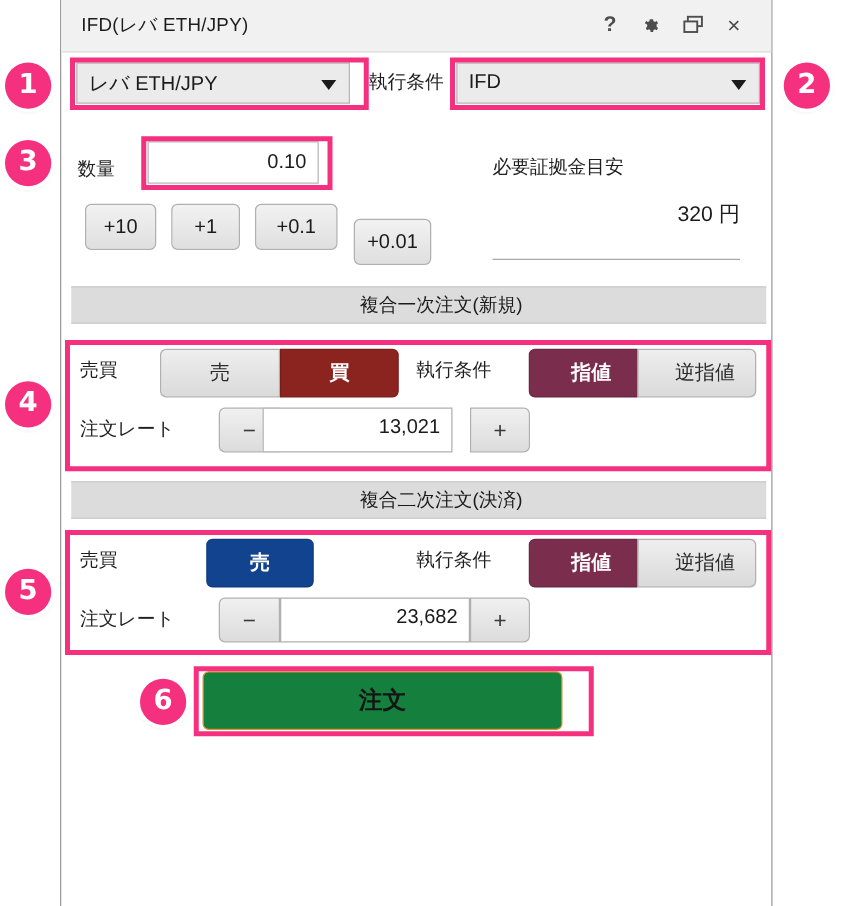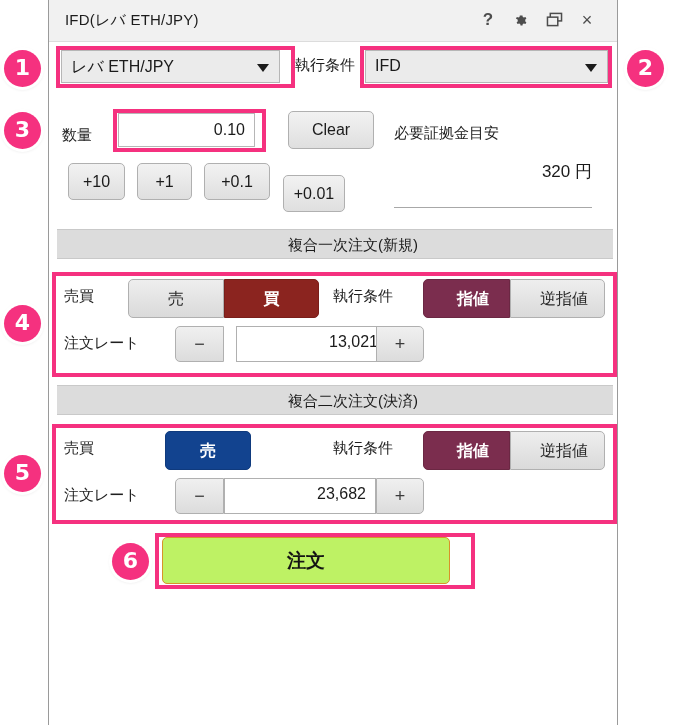--- a/index.html
+++ b/index.html
@@ -242,21 +242,21 @@
     color: #1b1b1b;
   }
 
   
   #btn-submit {
     position: absolute;
     left: 113px;
     top: 537px;
     width: 288px;
     height: 47px;
-    background: #bef264;
+    background: #15803d;
     border: 1px solid #d8922a;
     border-radius: 5px;
     box-sizing: border-box;
     text-align: center;
     line-height: 45px;
     font-size: 19px;
     font-weight: bold;
     color: #141414;
     cursor: default;
   }
@@ -333,21 +333,20 @@
 
   <div class="dropdown" id="dd-type">
     <span class="dd-text">IFD</span>
     <span class="dd-arrow"></span>
   </div>
 
   <div class="lbl" id="lbl-qty">数量</div>
   <div id="qty-input">
     <span class="val">0.10</span>
   </div>
-  <div class="btn" id="btn-clear">Clear</div>
 
   <div class="btn" id="btn-p10">+10</div>
   <div class="btn" id="btn-p1">+1</div>
   <div class="btn" id="btn-p01">+0.1</div>
   <div class="btn" id="btn-p001">+0.01</div>
 
   <div class="lbl" id="lbl-margin">必要証拠金目安</div>
   <div id="margin-val">320 円</div>
 
   <div class="section-head" id="head-primary">複合一次注文(新規)</div>
@@ -359,21 +358,21 @@
     <div class="side-btn side-buy" style="left:168px;top:3px;width:95px;height:39px;line-height:37px;border-radius:0 5px 5px 0;">買</div>
 
     <div class="lbl" style="position:absolute;left:277px;top:11px;">執行条件</div>
 
     <div class="cond-btn cond-active" style="left:367px;top:3px;width:87px;height:39px;line-height:37px;">指値</div>
     <div class="cond-btn cond-inactive" style="left:454px;top:3px;width:95px;height:39px;line-height:37px;">逆指値</div>
 
     <div class="lbl" style="position:absolute;left:8px;top:58px;">注文レート</div>
 
     <div class="step-btn" style="left:119px;top:50px;width:49px;height:36px;line-height:34px;border-radius:5px 0 0 5px;">−</div>
-    <div class="rate-field" style="left:180px;top:50px;width:152px;height:36px;">
+    <div class="rate-field" style="left:154px;top:50px;width:152px;height:36px;">
       <span class="val">13,021</span>
     </div>
     <div class="step-btn" style="left:320px;top:50px;width:48px;height:36px;line-height:34px;border-radius:0 5px 5px 0;">+</div>
   </div>
 
   <div class="section-head" id="head-secondary">複合二次注文(決済)</div>
 
   <div class="order-block" id="block-secondary">
     <div class="lbl" style="position:absolute;left:8px;top:11px;">売買</div>
 

